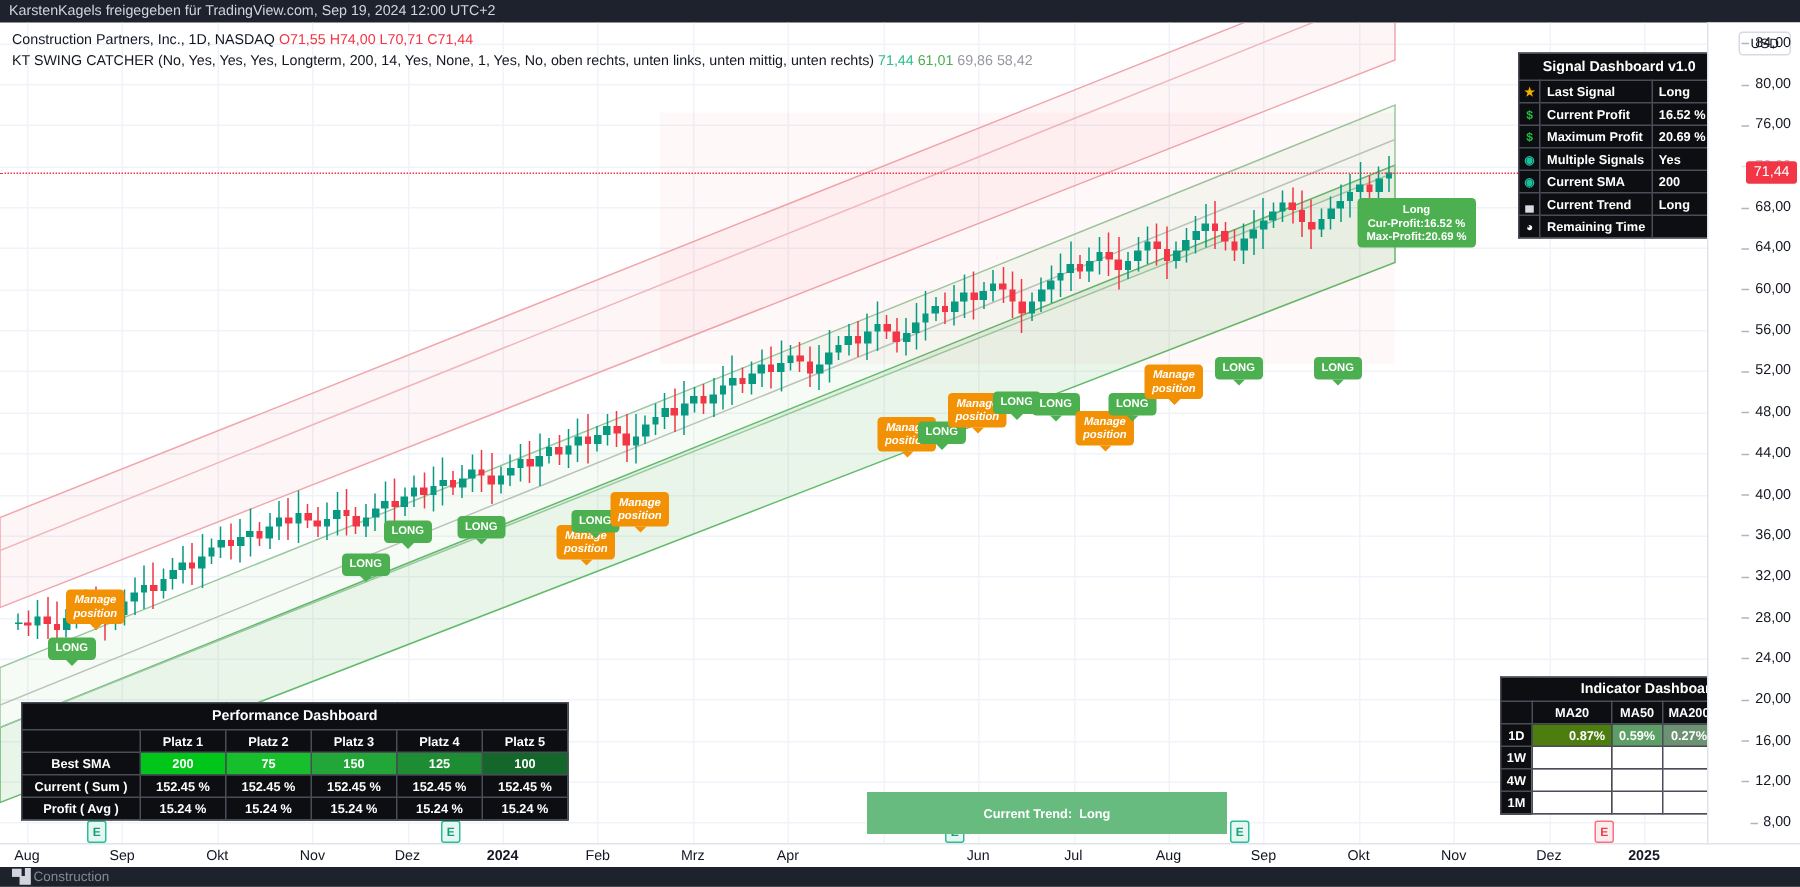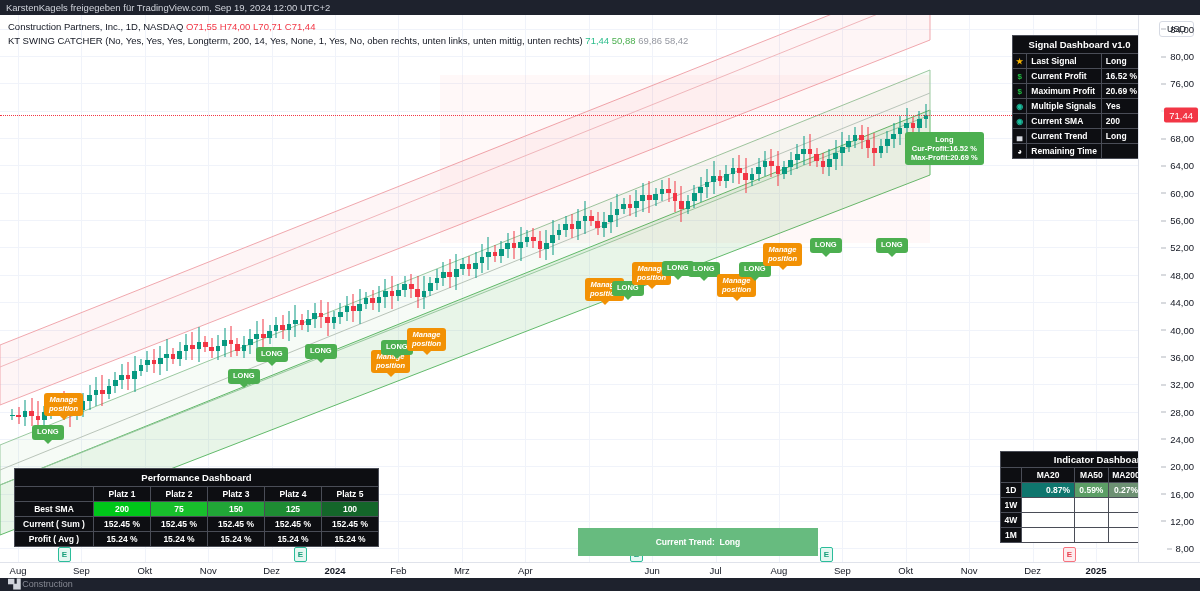--- a/index.html
+++ b/index.html
@@ -744,21 +744,21 @@
       <div>
         <span>Construction Partners, Inc., 1D, NASDAQ</span>
         <span class="up"><span>O</span><span>71,55</span></span>
         <span class="up"><span>H</span><span>74,00</span></span>
         <span class="up"><span>L</span><span>70,71</span></span>
         <span class="up"><span>C</span><span>71,44</span></span>
       </div>
       <div>
         <span>KT SWING CATCHER (No, Yes, Yes, Yes, Longterm, 200, 14, Yes, None, 1, Yes, No, oben rechts, unten links, unten mittig, unten rechts)</span>
         <span class="v1">71,44</span>
-        <span class="v2">50,88</span>
+        <span class="v2">61,01</span>
         <span class="v3">69,86</span>
         <span class="v4">58,42</span>
       </div>
     </div>
 
     <div id="label-layer">
         <div class="siglbl long" style="left: 32px; top: 410px;">LONG</div>
         <div class="siglbl manage" style="left: 44px; top: 378px;">Manage
 position</div>
         <div class="siglbl long" style="left: 228px; top: 354px;">LONG</div>
@@ -847,21 +847,21 @@
           <tr>
             <td class="tf"></td>
             <td class="val">MA20</td>
             <td class="val">MA50</td>
             <td class="val">MA200</td>
             <td class="sq">MACD</td>
             <td class="rsi">RSI</td>
           </tr>
           <tr>
             <td class="tf">1D</td>
-            <td class="val" style="background: #0f766e; padding-left: 23px;">0.87%</td>
+            <td class="val" style="background: #4d7c0f; padding-left: 23px;">0.87%</td>
             <td class="val" style="background: rgb(92, 158, 102);">0.59%</td>
             <td class="val" style="background: rgb(109, 145, 115);">0.27%</td>
             <td class="sq" style="background: rgb(82, 214, 29);"></td>
             <td class="rsi" style="background: rgb(249, 101, 107);">70</td>
           </tr>
           <tr>
             <td class="tf">1W</td>
             <td class="val" style="background: rgb(255, 255, 255);"></td>
             <td class="val" style="background: rgb(255, 255, 255);"></td>
             <td class="val" style="background: rgb(255, 255, 255);"></td>

